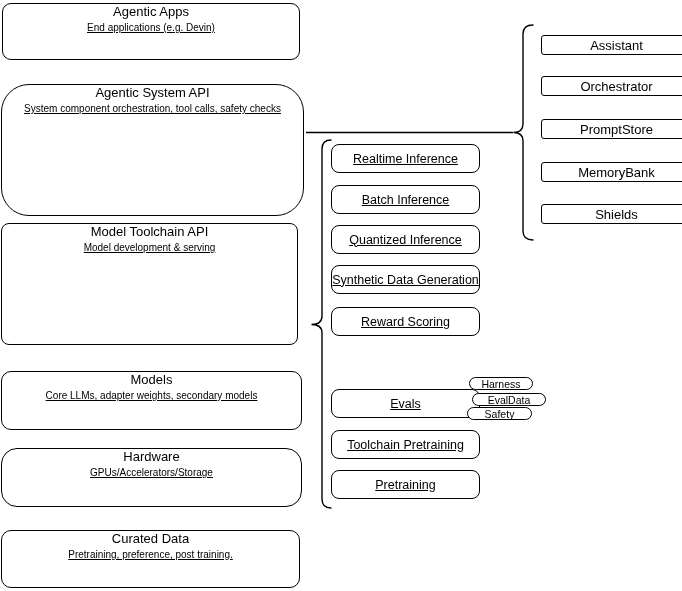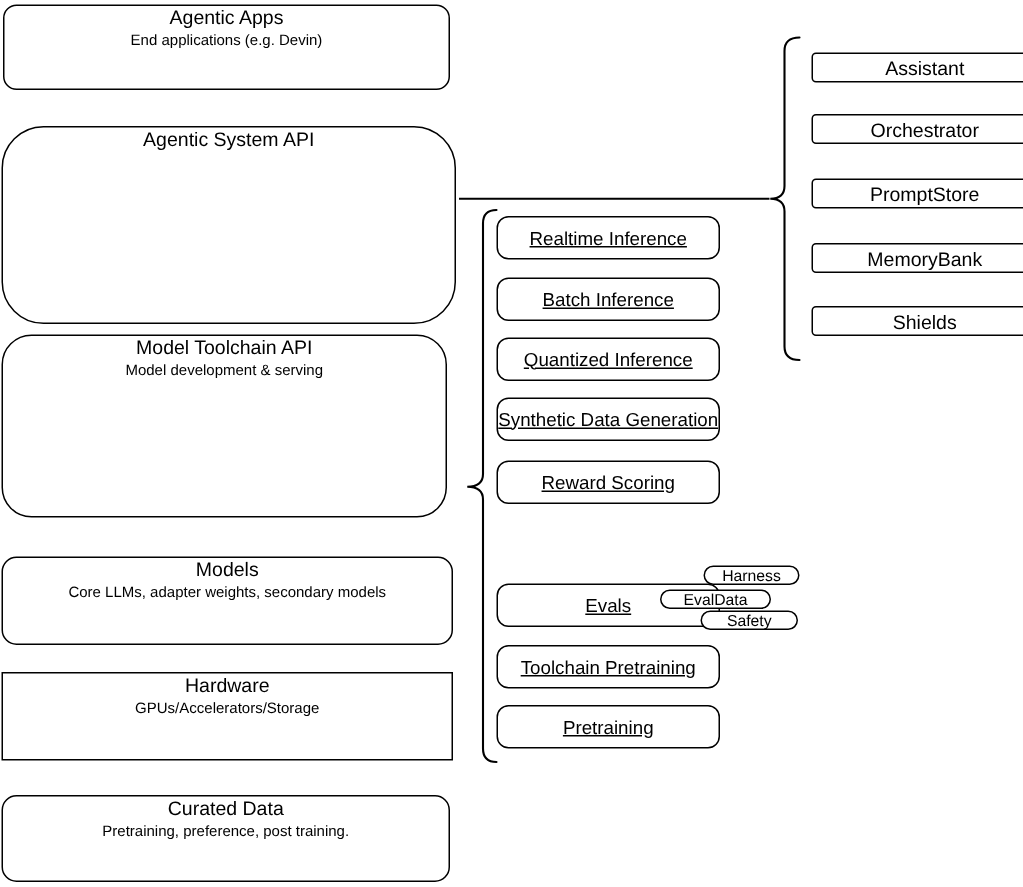--- a/index.html
+++ b/index.html
@@ -7,21 +7,21 @@
     position:relative;width:682px;height:591px;background:#ffffff;
     font-family:"Liberation Sans","DejaVu Sans",sans-serif;color:#000;
     overflow:hidden;
   }
   .node{
     position:absolute;box-sizing:border-box;background:#fff;
     border:1.4px solid #000;display:flex;flex-direction:column;
     align-items:center;text-align:center;
   }
   .node .title{font-size:13px;line-height:16px;white-space:nowrap;}
-  .node .subtitle{font-size:10px;line-height:13px;white-space:nowrap;margin-top:1px;}
+  .node .subtitle{font-size:10px;line-height:13px;white-space:nowrap;margin-top:1px;text-decoration:underline;}
   .mbox{
     position:absolute;box-sizing:border-box;background:#fff;border:1.4px solid #000;
     border-radius:8px;left:331px;width:149px;height:29px;
     display:flex;align-items:center;justify-content:center;
     font-size:12.5px;white-space:nowrap;text-decoration:underline;
   }
   .rbox{
     position:absolute;box-sizing:border-box;background:#fff;border:1.4px solid #000;
     border-radius:3px;left:529px;width:151px;height:20px;
     display:flex;align-items:center;justify-content:center;
@@ -48,53 +48,54 @@
     <path d="M331,140 Q322,140 322,149 L322,316 Q322,324.5 311.5,324.5 Q322,324.5 322,333 L322,499 Q322,508 331,508" fill="none" stroke="#000" stroke-width="1.4" stroke-linecap="round"></path>
   </svg>
 
   <div class="node" style="left:2px;top:3px;width:298px;height:57px;border-radius:9px">
     <div class="title">Agentic Apps</div>
     <div class="subtitle">End applications (e.g. Devin)</div>
   </div>
 
   <div class="node" style="left:1px;top:84px;width:303px;height:132px;border-radius:28px">
     <div class="title">Agentic System API</div>
+    <div class="subtitle">System component orchestration, tool calls, safety checks</div>
   </div>
 
-  <div class="node" style="left:1px;top:223px;width:297px;height:122px;border-radius:20px">
+  <div class="node" style="left:1px;top:223px;width:297px;height:122px;border-radius:8px">
     <div class="title">Model Toolchain API</div>
     <div class="subtitle">Model development &amp; serving</div>
   </div>
 
   <div class="node" style="left:1px;top:371px;width:301px;height:59px;border-radius:10px">
     <div class="title">Models</div>
     <div class="subtitle">Core LLMs, adapter weights, secondary models</div>
   </div>
 
-  <div class="node" style="left:1px;top:448px;width:301px;height:59px;border-radius:0">
+  <div class="node" style="left:1px;top:448px;width:301px;height:59px;border-radius:16px">
     <div class="title">Hardware</div>
     <div class="subtitle">GPUs/Accelerators/Storage</div>
   </div>
 
   <div class="node" style="left:1px;top:530px;width:299px;height:58px;border-radius:10px">
     <div class="title">Curated Data</div>
     <div class="subtitle">Pretraining, preference, post training.</div>
   </div>
 
   <div class="mbox" style="top:144px">Realtime Inference</div>
   <div class="mbox" style="top:185px">Batch Inference</div>
   <div class="mbox" style="top:225px">Quantized Inference</div>
   <div class="mbox" style="top:265px">Synthetic Data Generation</div>
   <div class="mbox" style="top:307px">Reward Scoring</div>
   <div class="mbox" style="top:389px">Evals</div>
   <div class="mbox" style="top:430px">Toolchain Pretraining</div>
   <div class="mbox" style="top:470px">Pretraining</div>
 
   <div class="pill" style="left:469px;top:377px;width:64px">Harness</div>
-  <div class="pill" style="left:440px;top:393px;width:74px">EvalData</div>
+  <div class="pill" style="left:472px;top:393px;width:74px">EvalData</div>
   <div class="pill" style="left:467px;top:407px;width:65px">Safety</div>
 
   <div class="rbox" style="top:35px">Assistant</div>
   <div class="rbox" style="top:76px">Orchestrator</div>
   <div class="rbox" style="top:119px">PromptStore</div>
   <div class="rbox" style="top:162px">MemoryBank</div>
   <div class="rbox" style="top:204px">Shields</div>
 
 </div>
 

